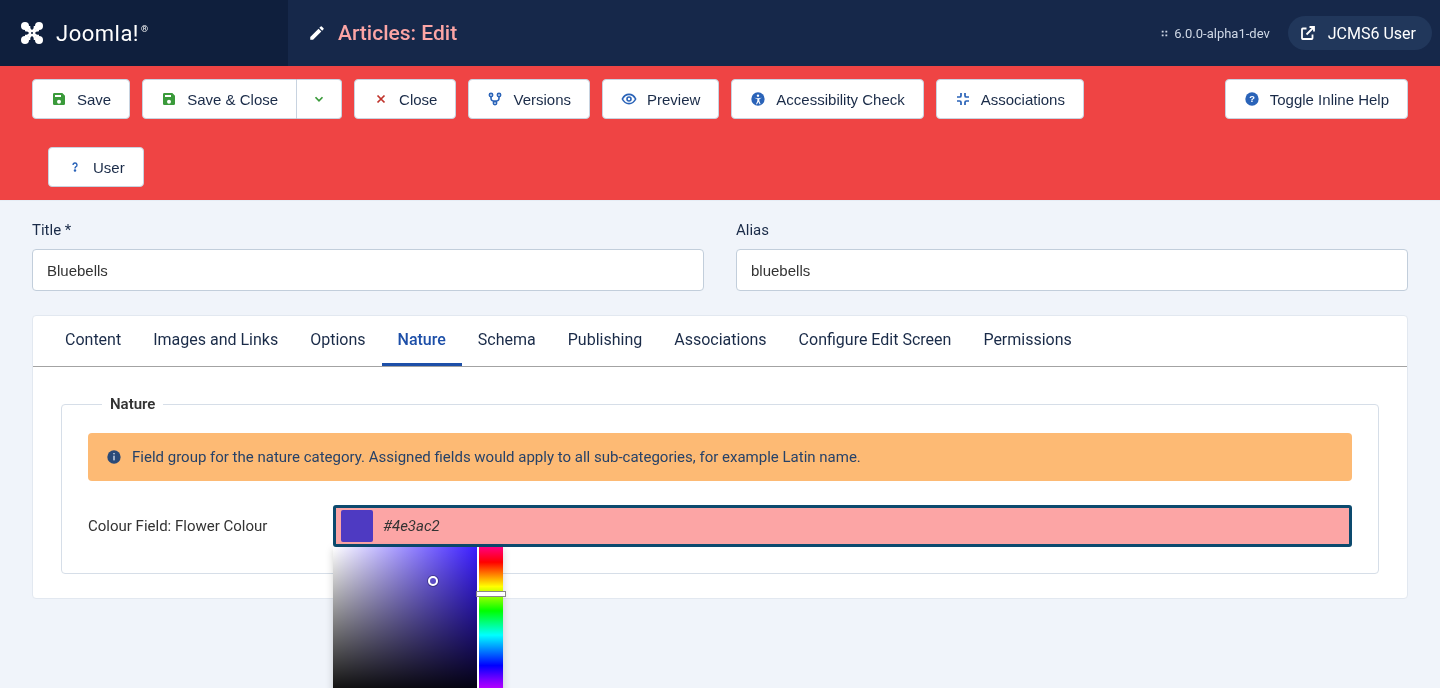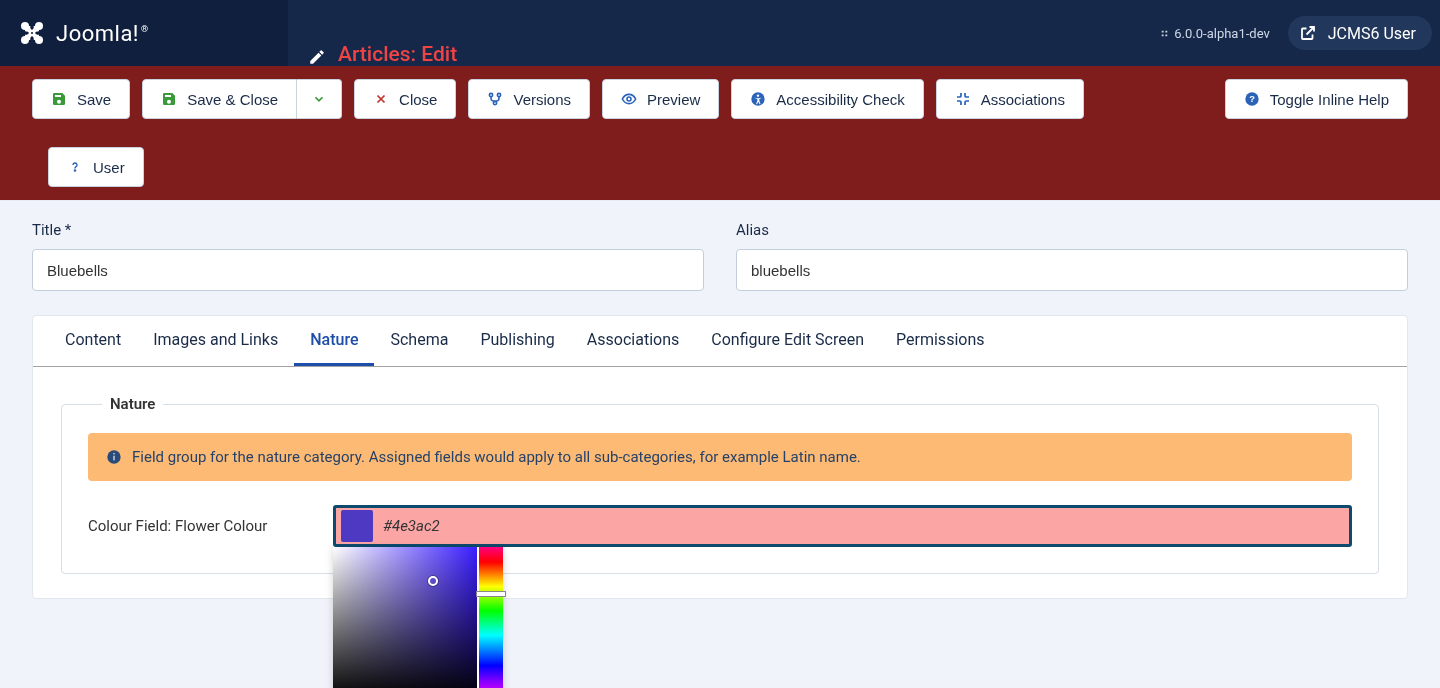--- a/index.html
+++ b/index.html
@@ -30,26 +30,26 @@
     gap: 8px;
   }
   .brand-logo { width: 32px; height: 32px; display: flex; align-items: center; justify-content: center; }
   .brand-logo svg { width: 32px; height: 32px; }
   .brand-text { font-size: 22px; font-weight: 400; letter-spacing: 0.5px; }
   .brand-text .reg { font-size: 9px; vertical-align: super; margin-left: 2px; }
 
   .topbar-title {
     flex: 1;
     display: flex;
-    align-items: flex-end;
+    align-items: center;
     padding: 0 20px;
     gap: 12px;
     font-size: 21px;
     font-weight: 500;
-    color: #ef4444;
+    color: #fca5a5;
   }
   .topbar-title svg { width: 18px; height: 18px; }
 
   .topbar-right {
     display: flex;
     align-items: center;
     gap: 18px;
     padding-right: 8px;
     color: #cfd8e6;
     font-size: 13px;
@@ -66,21 +66,21 @@
     color: #fff;
     font-size: 16px;
   }
   .user-pill .ext-icon {
     width: 20px; height: 20px;
     display: flex; align-items: center; justify-content: center;
   }
 
   
   .toolbar {
-    background: #7f1d1d;
+    background: #ef4444;
     border-bottom: 1px solid #e6edf5;
     padding: 13px 32px;
     display: flex;
     flex-wrap: wrap;
     gap: 12px;
     row-gap: 14px;
     align-items: center;
   }
   .btn {
     background: #fff;
@@ -429,20 +429,21 @@
     <div class="field-col">
       <label>Alias</label>
       <input class="text-input" type="text" value="bluebells" style="">
     </div>
   </div>
 
   <div class="card">
     <div class="tabs" id="tabs">
         <div class="tab">Content</div>
         <div class="tab">Images and Links</div>
+        <div class="tab">Options</div>
         <div class="tab active">Nature</div>
         <div class="tab">Schema</div>
         <div class="tab">Publishing</div>
         <div class="tab">Associations</div>
         <div class="tab">Configure Edit Screen</div>
         <div class="tab">Permissions</div>
       </div>
 
     <div class="card-body">
       <fieldset class="nature">

